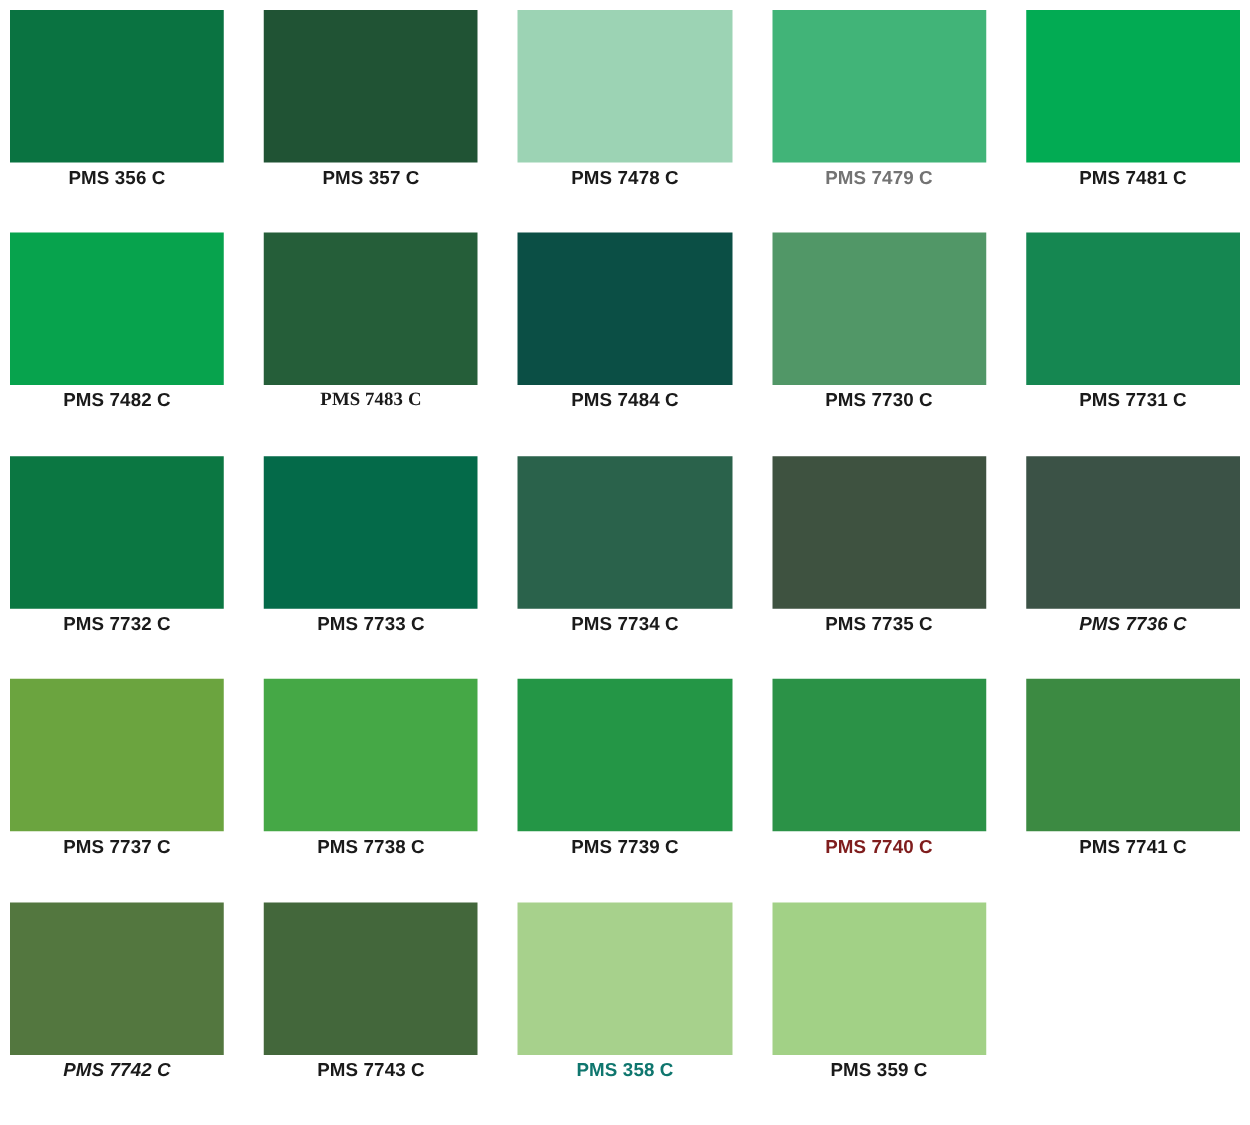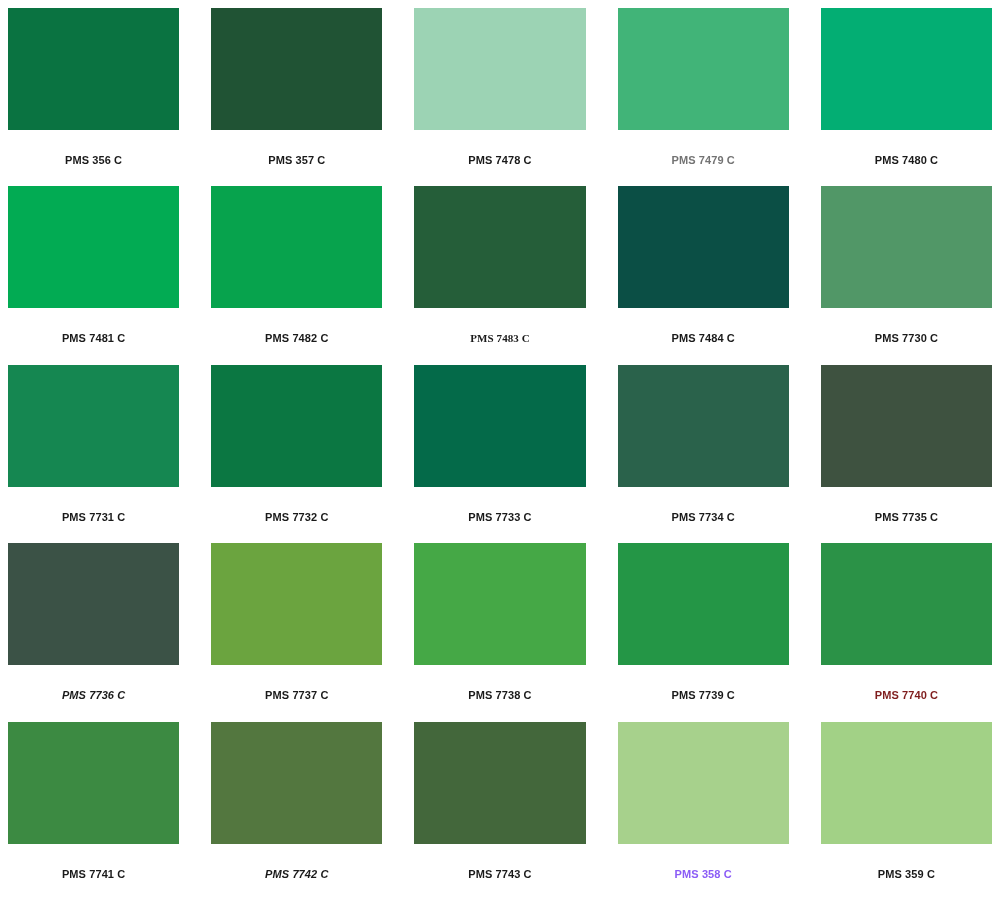--- a/index.html
+++ b/index.html
@@ -34,22 +34,22 @@
     width: 100%;
     height: 122px;
     flex: 0 0 122px;
     box-sizing: border-box;
   }
   .swatch-label {
     flex: 1 1 auto;
     display: flex;
     align-items: flex-start;
     justify-content: center;
-    padding-top: 24px;
-    font-size: 11px;
+    padding-top: 4px;
+    font-size: 15px;
     font-weight: bold;
     color: #1a1a1a;
     letter-spacing: 0.1px;
     font-family: "Liberation Sans", sans-serif;
     white-space: nowrap;
   }
 </style>
 </head>
 <body style="background-color: rgb(255, 255, 255);">
 
@@ -62,24 +62,20 @@
       <div class="swatch-chip" style="background-color: rgb(32, 83, 52);"></div>
       <div class="swatch-label" style="color: rgb(26, 26, 26);">PMS 357 C</div>
     </div>
     <div class="swatch-cell">
       <div class="swatch-chip" style="background-color: rgb(156, 211, 180);"></div>
       <div class="swatch-label" style="color: rgb(26, 26, 26);">PMS 7478 C</div>
     </div>
     <div class="swatch-cell">
       <div class="swatch-chip" style="background-color: rgb(65, 180, 120);"></div>
       <div class="swatch-label" style="color: #737373;">PMS 7479 C</div>
-    </div>
-    <div class="swatch-cell">
-      <div class="swatch-chip" style="background-color: rgb(3, 174, 115);"></div>
-      <div class="swatch-label" style="color: rgb(26, 26, 26);">PMS 7480 C</div>
     </div>
     <div class="swatch-cell">
       <div class="swatch-chip" style="background-color: rgb(2, 171, 83);"></div>
       <div class="swatch-label" style="color: rgb(26, 26, 26);">PMS 7481 C</div>
     </div>
     <div class="swatch-cell">
       <div class="swatch-chip" style="background-color: rgb(7, 163, 77);"></div>
       <div class="swatch-label" style="color: rgb(26, 26, 26);">PMS 7482 C</div>
     </div>
     <div class="swatch-cell">
@@ -141,19 +137,19 @@
     <div class="swatch-cell">
       <div class="swatch-chip" style="background-color: rgb(83, 119, 63);"></div>
       <div class="swatch-label" style="color: rgb(26, 26, 26); font-style: italic;">PMS 7742 C</div>
     </div>
     <div class="swatch-cell">
       <div class="swatch-chip" style="background-color: rgb(67, 103, 59);"></div>
       <div class="swatch-label" style="color: rgb(26, 26, 26);">PMS 7743 C</div>
     </div>
     <div class="swatch-cell">
       <div class="swatch-chip" style="background-color: rgb(167, 209, 140);"></div>
-      <div class="swatch-label" style="color: #8b5cf6;">PMS 358 C</div>
+      <div class="swatch-label" style="color: #0f766e;">PMS 358 C</div>
     </div>
     <div class="swatch-cell">
       <div class="swatch-chip" style="background-color: rgb(162, 209, 134);"></div>
       <div class="swatch-label" style="color: rgb(26, 26, 26);">PMS 359 C</div>
     </div>
   </div>
 
 </body></html>

